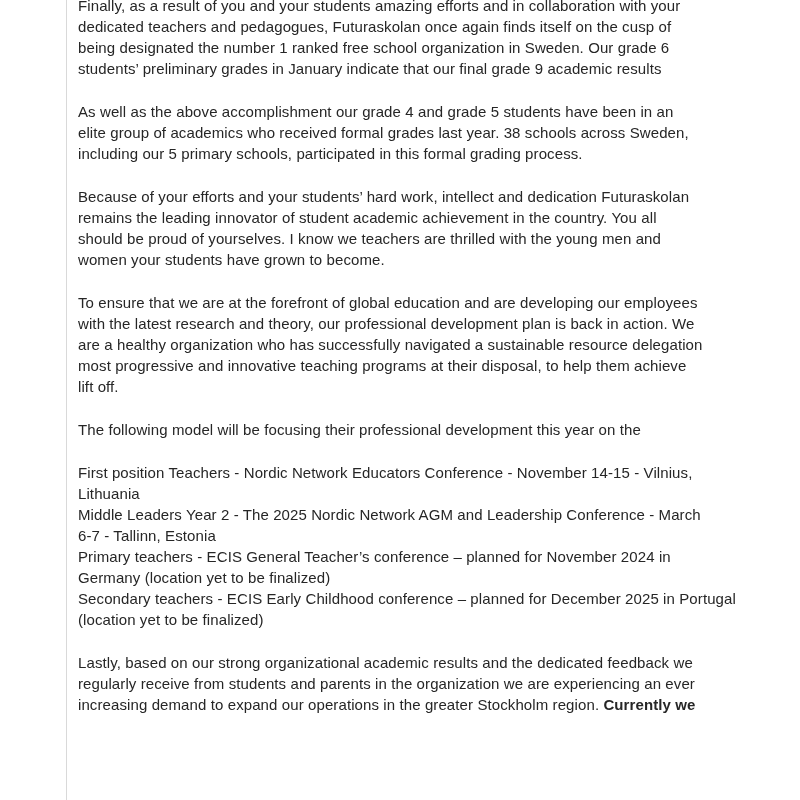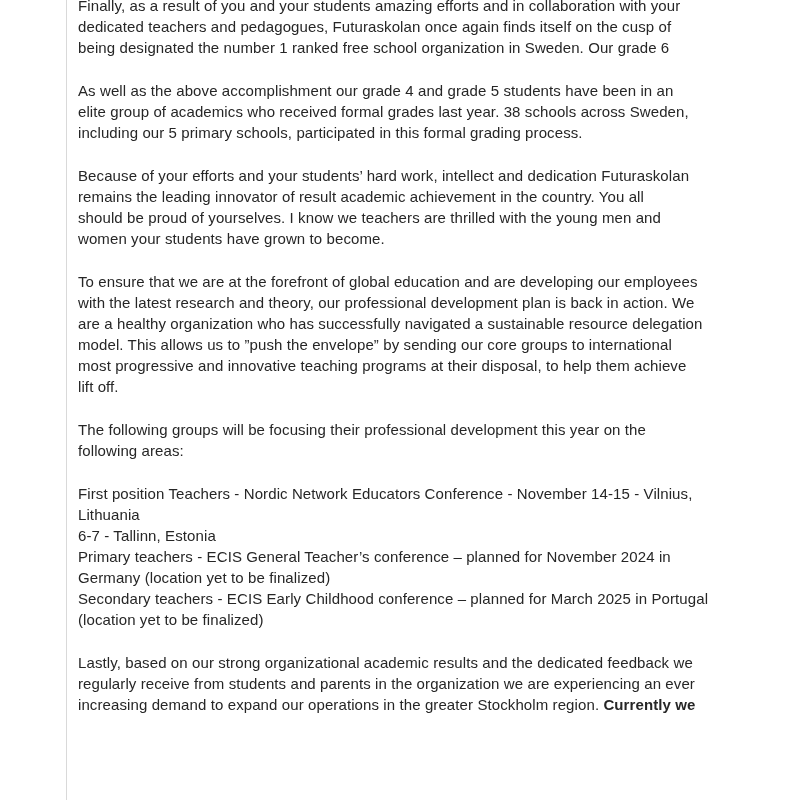--- a/index.html
+++ b/index.html
@@ -45,51 +45,51 @@
 </style>
 </head>
 <body style="background: rgb(255, 255, 255);">
 
 <div class="margin-rule" style="background: rgb(217, 217, 217);"></div>
 <div class="doc" style="color: rgb(38, 38, 38);">
     <div class="para">
       <div class="line"><span class="seg">Finally, as a result of you and your students amazing efforts and in collaboration with your</span></div>
       <div class="line"><span class="seg">dedicated teachers and pedagogues, Futuraskolan once again finds itself on the cusp of</span></div>
       <div class="line"><span class="seg">being designated the number 1 ranked free school organization in Sweden. Our grade 6</span></div>
+      <div class="line"><span class="seg">students’ preliminary grades in January indicate that our final grade 9 academic results</span></div>
     </div>
     <div class="para">
       <div class="line"><span class="seg">As well as the above accomplishment our grade 4 and grade 5 students have been in an</span></div>
       <div class="line"><span class="seg">elite group of academics who received formal grades last year. 38 schools across Sweden,</span></div>
       <div class="line"><span class="seg">including our 5 primary schools, participated in this formal grading process.</span></div>
     </div>
     <div class="para">
       <div class="line"><span class="seg">Because of your efforts and your students’ hard work, intellect and dedication Futuraskolan</span></div>
-      <div class="line"><span class="seg">remains the leading innovator of result academic achievement in the country. You all</span></div>
+      <div class="line"><span class="seg">remains the leading innovator of student academic achievement in the country. You all</span></div>
       <div class="line"><span class="seg">should be proud of yourselves. I know we teachers are thrilled with the young men and</span></div>
       <div class="line"><span class="seg">women your students have grown to become.</span></div>
     </div>
     <div class="para">
       <div class="line"><span class="seg">To ensure that we are at the forefront of global education and are developing our employees</span></div>
       <div class="line"><span class="seg">with the latest research and theory, our professional development plan is back in action. We</span></div>
       <div class="line"><span class="seg">are a healthy organization who has successfully navigated a sustainable resource delegation</span></div>
-      <div class="line"><span class="seg">model. This allows us to ”push the envelope” by sending our core groups to international</span></div>
       <div class="line"><span class="seg">most progressive and innovative teaching programs at their disposal, to help them achieve</span></div>
       <div class="line"><span class="seg">lift off.</span></div>
     </div>
     <div class="para">
-      <div class="line"><span class="seg">The following groups will be focusing their professional development this year on the</span></div>
-      <div class="line"><span class="seg">following areas:</span></div>
+      <div class="line"><span class="seg">The following model will be focusing their professional development this year on the</span></div>
     </div>
     <div class="para">
       <div class="line"><span class="seg">First position Teachers - Nordic Network Educators Conference - November 14-15 - Vilnius,</span></div>
       <div class="line"><span class="seg">Lithuania</span></div>
+      <div class="line"><span class="seg">Middle Leaders Year 2 - The 2025 Nordic Network AGM and Leadership Conference - March</span></div>
       <div class="line"><span class="seg">6-7 - Tallinn, Estonia</span></div>
       <div class="line"><span class="seg">Primary teachers - ECIS General Teacher’s conference – planned for November 2024 in</span></div>
       <div class="line"><span class="seg">Germany (location yet to be finalized)</span></div>
-      <div class="line"><span class="seg">Secondary teachers - ECIS Early Childhood conference – planned for March 2025 in Portugal</span></div>
+      <div class="line"><span class="seg">Secondary teachers - ECIS Early Childhood conference – planned for December 2025 in Portugal</span></div>
       <div class="line"><span class="seg">(location yet to be finalized)</span></div>
     </div>
     <div class="para">
       <div class="line"><span class="seg">Lastly, based on our strong organizational academic results and the dedicated feedback we</span></div>
       <div class="line"><span class="seg">regularly receive from students and parents in the organization we are experiencing an ever</span></div>
       <div class="line"><span class="seg">increasing demand to expand our operations in the greater Stockholm region. </span><span class="seg bold">Currently we</span></div>
     </div>
   </div>
 
 </body></html>

